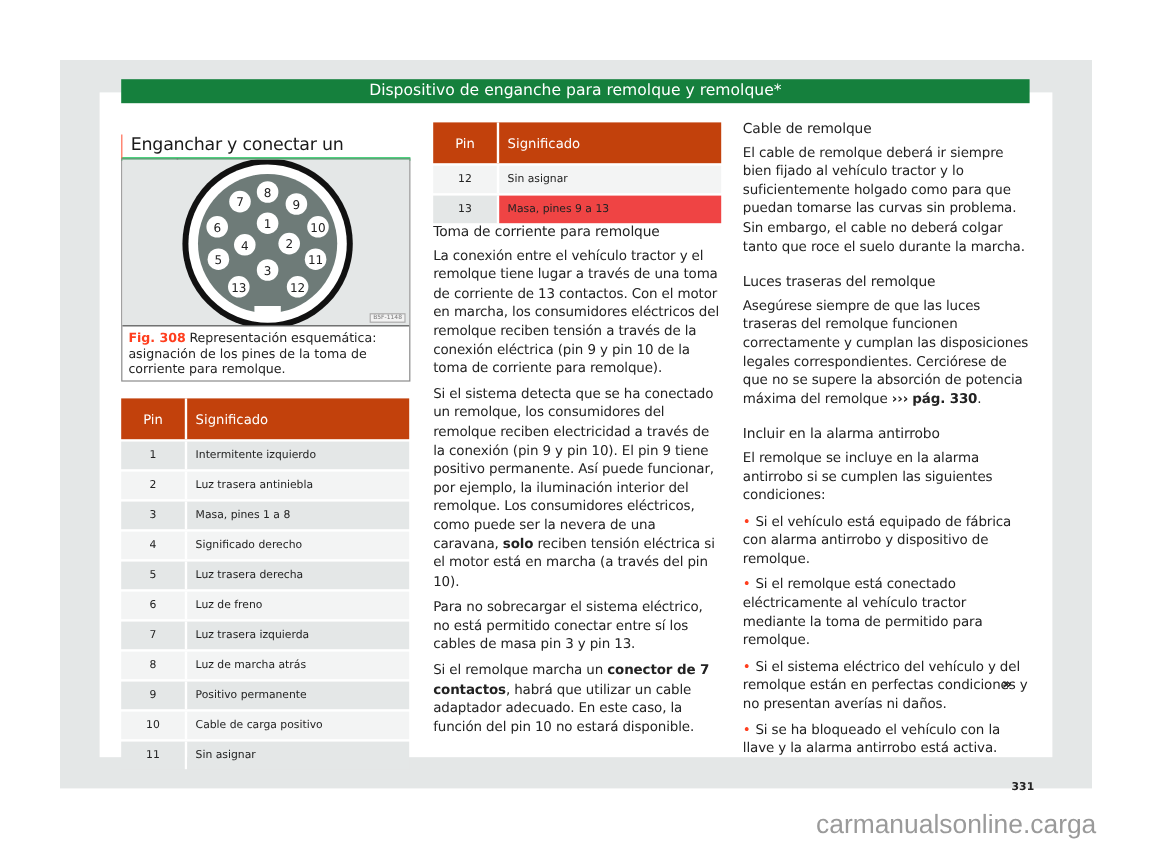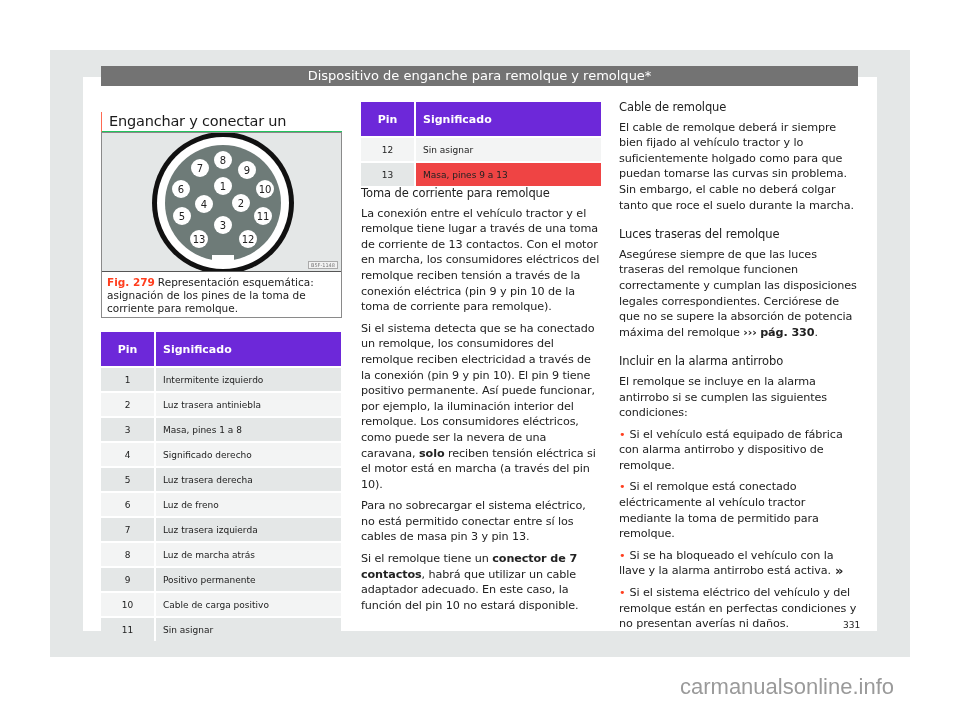--- a/index.html
+++ b/index.html
@@ -1,54 +1,54 @@
 <!DOCTYPE html>
 <html><head>
 <meta charset="utf-8">
 <style>
   * { box-sizing: border-box; margin: 0; padding: 0; }
   html, body { width: 960px; height: 708px; background: #ffffff; overflow: hidden; }
   body { position: relative; font-family: "DejaVu Sans", sans-serif; color: #1a1a1a; }
 
   .frame { position: absolute; left: 50px; top: 50px; width: 860px; height: 607px; background: #e4e7e7; }
   .page { position: absolute; left: 83px; top: 77px; width: 794px; height: 554px; background: #ffffff; }
-  .banner { position: absolute; left: 101px; top: 66px; width: 757px; height: 20px; background: #737373;
+  .banner { position: absolute; left: 101px; top: 66px; width: 757px; height: 20px; background: #15803d;
             color: #fff; text-align: center; font-size: 13px; line-height: 20px; letter-spacing: 0; }
 
   
   .sec-title { position: absolute; left: 101px; top: 112px; width: 241px; height: 22px;
                border-left: 1px solid #ff6a52; border-bottom: 3px solid #22c55e;
                font-size: 14.5px; font-weight: normal; line-height: 18px; padding-left: 7px; letter-spacing: -0.2px; }
   .figure { position: absolute; left: 101px; top: 132px; width: 241px; height: 186px; border: 1px solid #8a8a8a; }
   .fig-img { position: absolute; left: 0; top: 0; width: 239px; height: 139px; background: #e4e7e7; border-bottom: 1px solid #555; overflow: hidden; }
   .fig-code { position: absolute; right: 3px; bottom: 2px; font-size: 5px; color: #777; border: 1px solid #aaa; background:#f2f2f2; padding: 0 2px; line-height: 6px; }
   .fig-caption { position: absolute; left: 5px; top: 143px; width: 232px; font-size: 10.5px; line-height: 13px; color: #222; }
   .fig-label { color: #ff3e1e; font-weight: bold; margin-right: 3px; }
 
   table.pins { position: absolute; border-collapse: separate; border-spacing: 0 2px; font-size: 9px; }
-  table.pins th { background: #6d28d9; color: #fff; font-size: 11px; font-weight: bold; height: 34px; text-align: left; padding-left: 7px; }
+  table.pins th { background: #c2410c; color: #fff; font-size: 11px; font-weight: normal; height: 34px; text-align: left; padding-left: 7px; }
   table.pins th.pin-col { text-align: center; padding-left: 0; border-right: 2px solid #fff; }
   table.pins td { height: 23px; padding-left: 7px; color: #222; }
   table.pins td.pin-col { text-align: center; padding-left: 0; border-right: 2px solid #fff; }
   table.pins tr:nth-child(odd) td { background: #e4e7e7; }
   table.pins tr:nth-child(even) td { background: #f3f4f4; }
   #t1 { left: 101px; top: 330px; width: 240px; }
   #t2 { left: 361px; top: 100px; width: 240px; }
 
   
   .col { position: absolute; font-size: 11.2px; line-height: 15.6px; color: #222; letter-spacing: -0.1px; }
   .col h3 { font-size: 11.5px; font-weight: normal; margin-bottom: 4px; }
   .col p { margin-bottom: 6px; }
   .col p.gap { margin-bottom: 14px; }
   #c2 { left: 361px; top: 186px; width: 240px; }
   #c3 { left: 619px; top: 100px; width: 240px; }
   .bullet::before { content: "•"; color: #ff3e1e; margin-right: 4px; }
   .link-arrows { font-weight: bold; }
   .more-icon { position: absolute; left: 835px; top: 563px; font-size: 13px; font-weight: bold; color: #222; }
-  .page-num { position: absolute; left: 843px; top: 620px; font-size: 9px; font-weight: normal; color: #222; }
+  .page-num { position: absolute; left: 843px; top: 651px; font-size: 9px; font-weight: bold; color: #222; }
   .watermark { position: absolute; left: 680px; top: 674px; font-size: 22px; color: #9a9a9a; font-family: "Liberation Sans", sans-serif; }
 </style>
 </head>
 <body>
 
 <div class="frame"></div>
 <div class="page"></div>
 <div class="banner">Dispositivo de enganche para remolque y remolque*</div>
 
 <div class="sec-title">Enganchar y conectar un remolque</div>
@@ -85,21 +85,21 @@
           <text x="121" y="96">3</text>
         <circle cx="97" cy="106" r="9" fill="#fff"></circle>
           <text x="97" y="110">13</text>
         <circle cx="146" cy="106" r="9" fill="#fff"></circle>
           <text x="146" y="110">12</text>
       </g>
     </svg>
     <span class="fig-code">B5F-1148</span>
   </div>
   <div class="fig-caption">
-    <span class="fig-label">Fig. 279</span><span>Representación esquemática: asignación de los pines de la toma de corriente para remolque.</span>
+    <span class="fig-label">Fig. 308</span><span>Representación esquemática: asignación de los pines de la toma de corriente para remolque.</span>
   </div>
 </div>
 
 <table class="pins" id="t1">
   <thead>
       <tr>
     <th class="pin-col" style="width:55px">Pin</th>
     <th>Significado</th>
   </tr>
     </thead>
@@ -168,31 +168,31 @@
         <td style="background:#ef4444">Masa, pines 9 a 13</td>
       </tr>
   </tbody>
 </table>
 
 <div class="col" id="c2">
   <h3>Toma de corriente para remolque</h3>
   <p>La conexión entre el vehículo tractor y el remolque tiene lugar a través de una toma de corriente de 13 contactos. Con el motor en marcha, los consumidores eléctricos del remolque reciben tensión a través de la conexión eléctrica (pin 9 y pin 10 de la toma de corriente para remolque).</p>
   <p><span>Si el sistema detecta que se ha conectado un remolque, los consumidores del remolque reciben electricidad a través de la conexión (pin 9 y pin 10). El pin 9 tiene positivo permanente. Así puede funcionar, por ejemplo, la iluminación interior del remolque. Los consumidores eléctricos, como puede ser la nevera de una caravana, </span><b>solo</b><span> reciben tensión eléctrica si el motor está en marcha (a través del pin 10).</span></p>
   <p>Para no sobrecargar el sistema eléctrico, no está permitido conectar entre sí los cables de masa pin 3 y pin 13.</p>
-  <p><span>Si el remolque tiene un </span><b>conector de 7 contactos</b><span>, habrá que utilizar un cable adaptador adecuado. En este caso, la función del pin 10 no estará disponible.</span></p>
+  <p><span>Si el remolque marcha un </span><b>conector de 7 contactos</b><span>, habrá que utilizar un cable adaptador adecuado. En este caso, la función del pin 10 no estará disponible.</span></p>
 </div>
 
 <div class="col" id="c3">
   <h3>Cable de remolque</h3>
   <p class="gap">El cable de remolque deberá ir siempre bien fijado al vehículo tractor y lo suficientemente holgado como para que puedan tomarse las curvas sin problema. Sin embargo, el cable no deberá colgar tanto que roce el suelo durante la marcha.</p>
   <h3>Luces traseras del remolque</h3>
   <p class="gap"><span>Asegúrese siempre de que las luces traseras del remolque funcionen correctamente y cumplan las disposiciones legales correspondientes. Cerciórese de que no se supere la absorción de potencia máxima del remolque </span><b class="link-arrows">›››</b> <b>pág. 330</b><span>.</span></p>
   <h3>Incluir en la alarma antirrobo</h3>
   <p>El remolque se incluye en la alarma antirrobo si se cumplen las siguientes condiciones:</p>
   <p class="bullet">Si el vehículo está equipado de fábrica con alarma antirrobo y dispositivo de remolque.</p>
   <p class="bullet">Si el remolque está conectado eléctricamente al vehículo tractor mediante la toma de permitido para remolque.</p>
+  <p class="bullet">Si el sistema eléctrico del vehículo y del remolque están en perfectas condiciones y no presentan averías ni daños.</p>
   <p class="bullet">Si se ha bloqueado el vehículo con la llave y la alarma antirrobo está activa.</p>
-  <p class="bullet">Si el sistema eléctrico del vehículo y del remolque están en perfectas condiciones y no presentan averías ni daños.</p>
 </div>
 
 <div class="more-icon">»</div>
 <div class="page-num">331</div>
-<div class="watermark">carmanualsonline.info</div>
+<div class="watermark">carmanualsonline.carga</div>
 
 </body></html>

